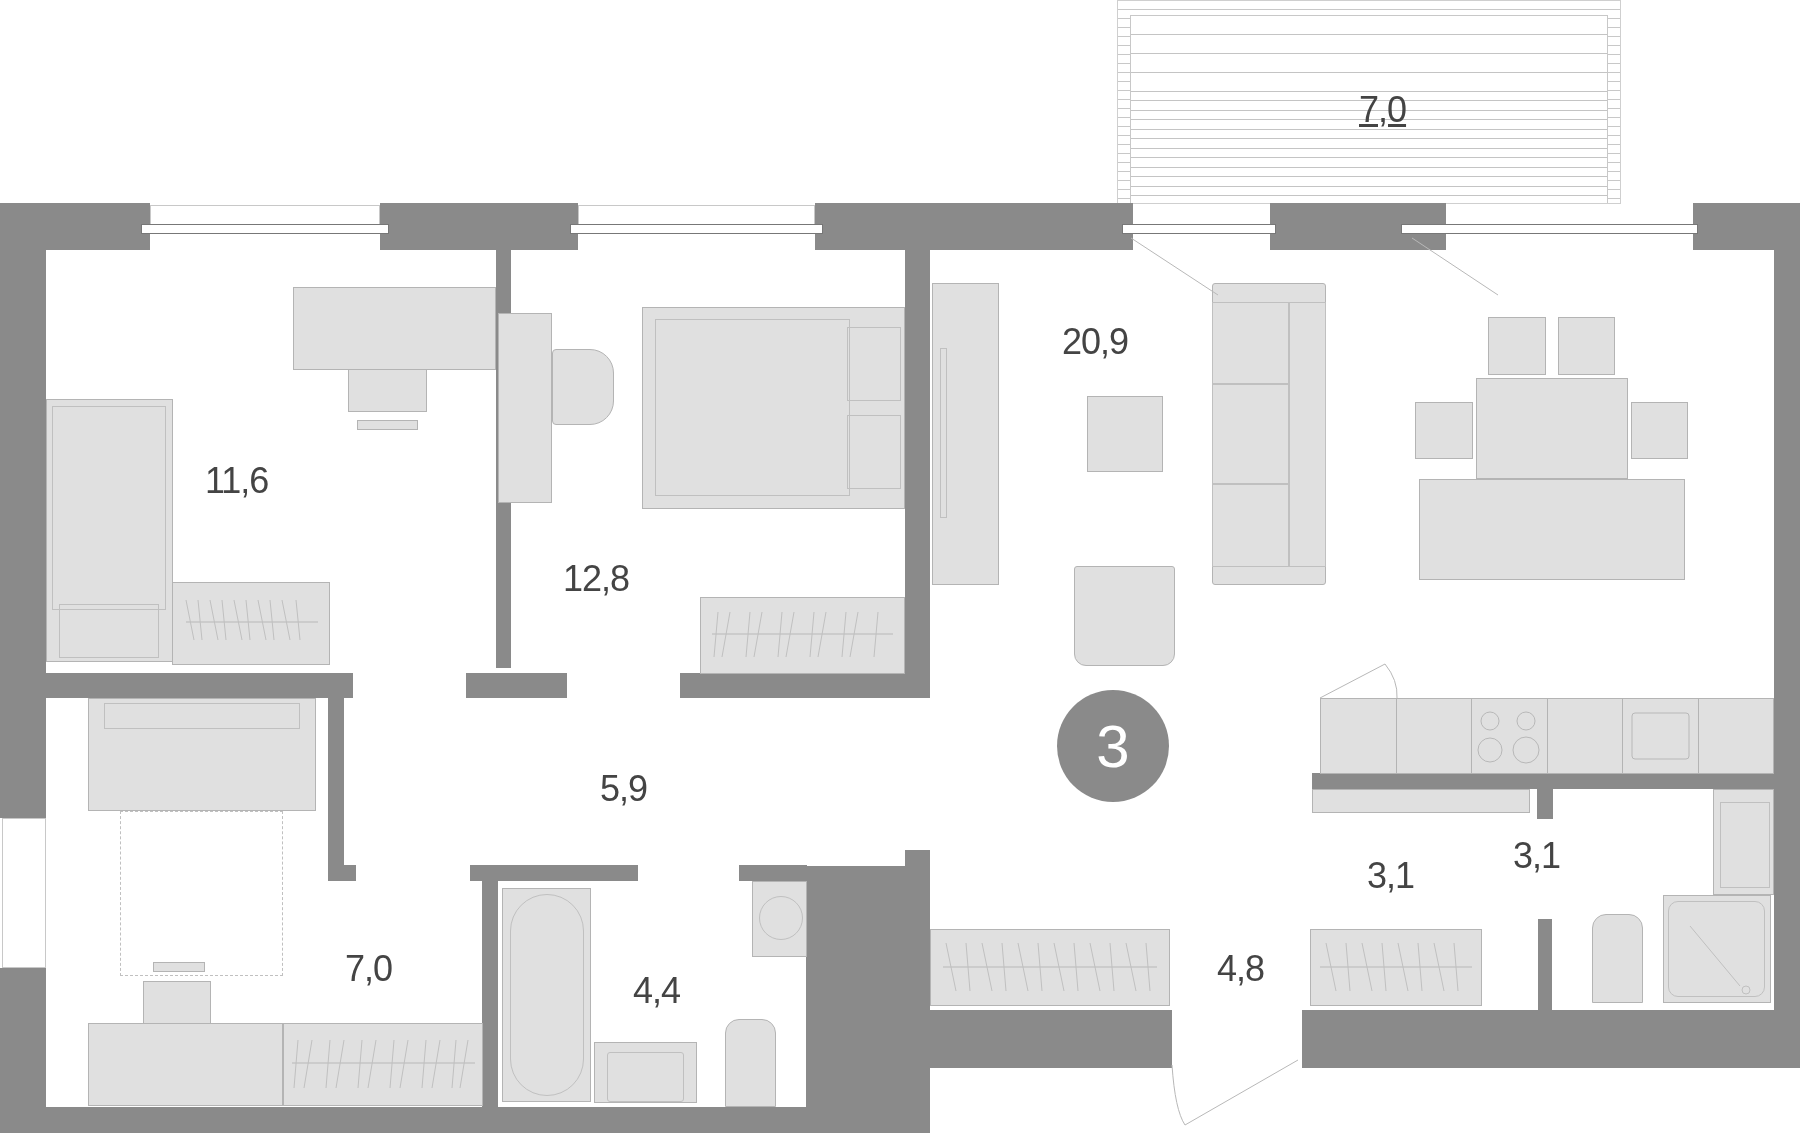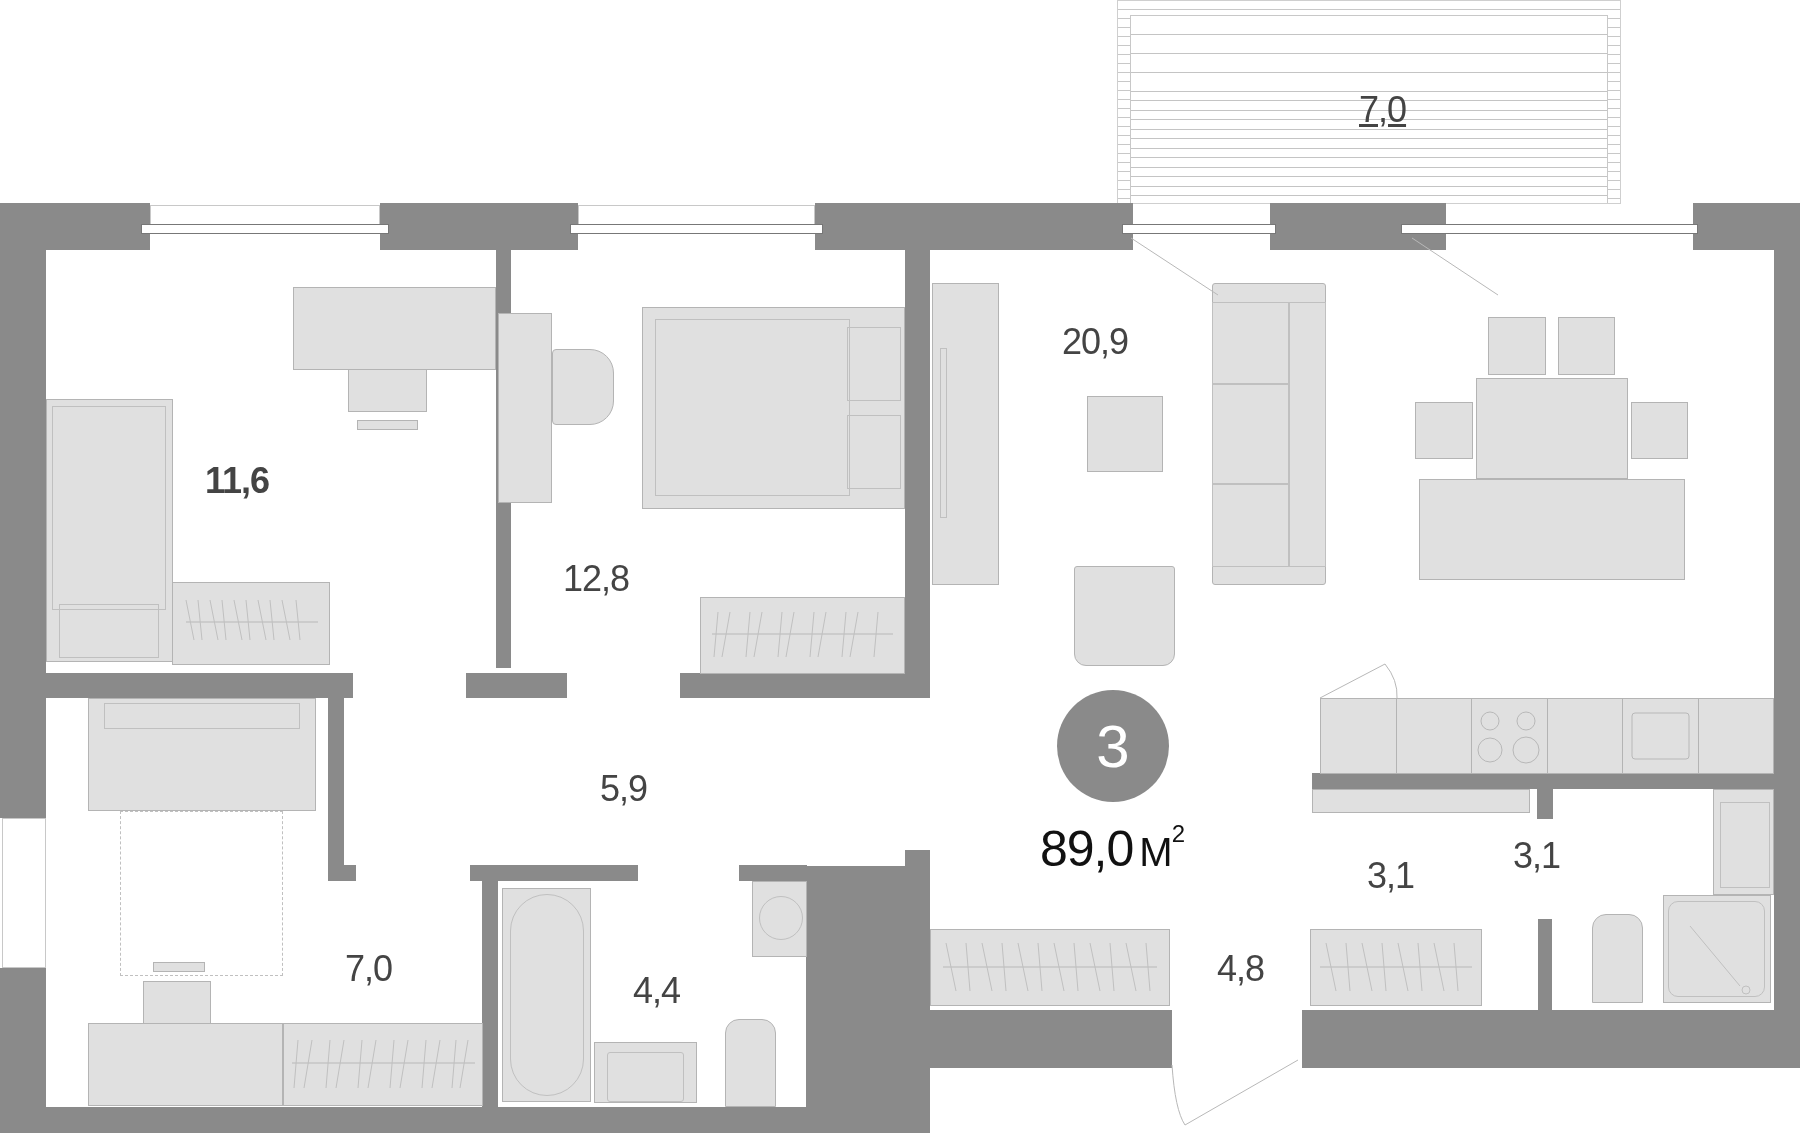--- a/index.html
+++ b/index.html
@@ -166,29 +166,26 @@
       <path d="M946 943 l10 48 M966 943 l4 48 M982 943 l10 48 M1002 943 l4 48 M1018 943 l10 48 M1038 943 l4 48 M1054 943 l10 48 M1074 943 l4 48 M1090 943 l10 48 M1110 943 l4 48 M1126 943 l10 48 M1146 943 l4 48"></path>
 
       <path d="M1326 943 l10 48 M1346 943 l4 48 M1362 943 l10 48 M1382 943 l4 48 M1398 943 l10 48 M1418 943 l4 48 M1434 943 l10 48 M1454 943 l4 48"></path>
 
       <line x1="1690" y1="926" x2="1740" y2="986"></line>
       <circle cx="1746" cy="990" r="4"></circle>
     </g>
   </svg>
 
   <div class="label" style="left:1359px;top:89px;text-decoration:underline;">7,0</div>
-  <div class="label" style="left:205px;top:460px;font-weight:bold;">11,6</div>
+  <div class="label" style="left:205px;top:460px;">11,6</div>
   <div class="label" style="left:563px;top:558px;">12,8</div>
   <div class="label" style="left:1062px;top:321px;">20,9</div>
   <div class="label" style="left:600px;top:768px;">5,9</div>
   <div class="label" style="left:345px;top:948px;">7,0</div>
   <div class="label" style="left:633px;top:970px;text-align:center;">4,4</div>
   <div class="label" style="left:1217px;top:948px;">4,8</div>
   <div class="label" style="left:1367px;top:855px;">3,1</div>
   <div class="label" style="left:1513px;top:835px;">3,1</div>
 
   <div class="badge" style="left:1057px;top:690px;">3</div>
 
-  <div class="total" style="left:1040px;top:820px;">
-    <span>89,0</span><span class="unit">М</span><sup>2</sup>
-  </div>
 
 </div>
 
 </body></html>

